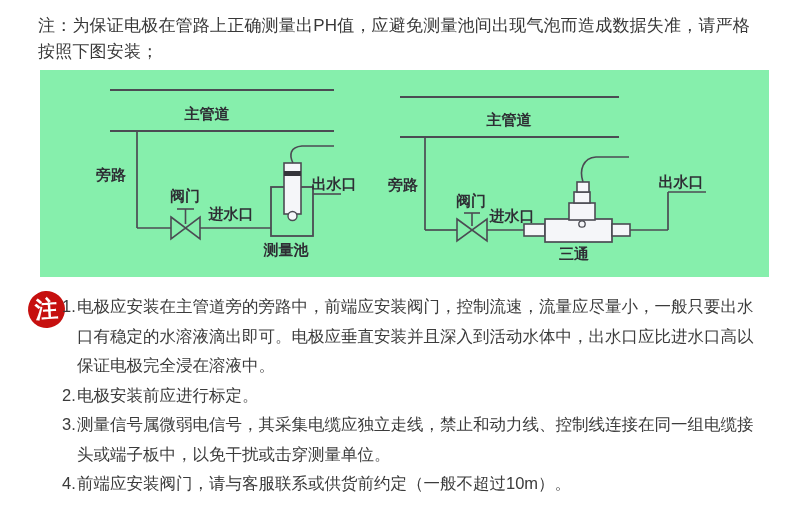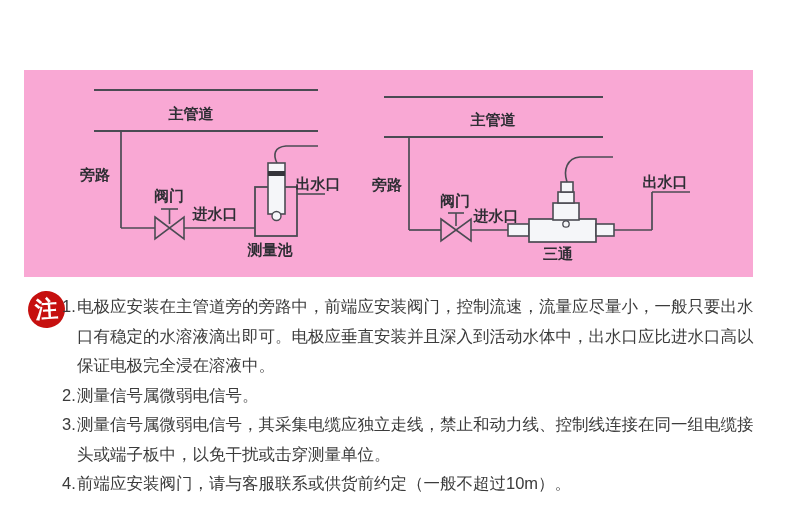--- a/index.html
+++ b/index.html
@@ -5,22 +5,22 @@
   html,body{margin:0;padding:0;background:#ffffff;}
   .page{
     position:relative;width:790px;height:516px;background:#ffffff;overflow:hidden;
     font-family:"Liberation Sans","DejaVu Sans",sans-serif;color:#3a3a3a;
   }
   .top-note{
     position:absolute;left:38px;top:13px;width:724px;
     font-size:17px;line-height:26px;color:#383838;letter-spacing:0.2px;
   }
   .diagram-panel{
-    position:absolute;left:24px;top:70px;width:729px;height:207px;
-    background:#f9a8d4;
+    position:absolute;left:40px;top:70px;width:729px;height:207px;
+    background:#86efac;
   }
   .diagram-panel svg{position:absolute;left:0;top:0;}
   .diagram-panel text{
     font-family:"Liberation Sans","DejaVu Sans",sans-serif;
     font-size:15px;font-weight:700;fill:#2e2e34;
   }
   .notes{position:absolute;left:0;top:0;}
   .note-badge{
     position:absolute;left:28px;top:291px;width:37px;height:37px;border-radius:50%;
     background:#c6100f;color:#ffffff;font-size:23px;font-weight:700;
@@ -33,20 +33,21 @@
   }
   .note-item{display:flex;align-items:flex-start;}
   .note-num{flex:0 0 15px;white-space:nowrap;}
   .note-text{flex:1 1 auto;width:680px;}
 </style>
 </head>
 <body>
 
 <div class="page">
 
+  <div class="top-note">注：为保证电极在管路上正确测量出PH值，应避免测量池间出现气泡而造成数据失准，请严格按照下图安装；</div>
 
   <div class="diagram-panel">
     <svg width="729" height="207" viewBox="0 0 729 207">
 
       <g stroke="#4b4b53" fill="none">
         <line x1="70" y1="20" x2="294" y2="20" stroke-width="2.2"></line>
         <line x1="70" y1="61" x2="294" y2="61" stroke-width="2.2"></line>
         <line x1="97" y1="61" x2="97" y2="158" stroke-width="1.7"></line>
         <line x1="97" y1="158" x2="131" y2="158" stroke-width="1.7"></line>
 
@@ -110,21 +111,21 @@
 
   <div class="notes">
     <div class="note-badge">注</div>
     <div class="note-list">
       <div class="note-item">
         <span class="note-num">1.</span>
         <span class="note-text">电极应安装在主管道旁的旁路中，前端应安装阀门，控制流速，流量应尽量小，一般只要出水口有稳定的水溶液滴出即可。电极应垂直安装并且深入到活动水体中，出水口应比进水口高以保证电极完全浸在溶液中。</span>
       </div>
       <div class="note-item">
         <span class="note-num">2.</span>
-        <span class="note-text">测量信号属微弱电信号。</span>
+        <span class="note-text">电极安装前应进行标定。</span>
       </div>
       <div class="note-item">
         <span class="note-num">3.</span>
         <span class="note-text">测量信号属微弱电信号，其采集电缆应独立走线，禁止和动力线、控制线连接在同一组电缆接头或端子板中，以免干扰或击穿测量单位。</span>
       </div>
       <div class="note-item">
         <span class="note-num">4.</span>
         <span class="note-text">前端应安装阀门，请与客服联系或供货前约定（一般不超过10m）。</span>
       </div>
     </div>

